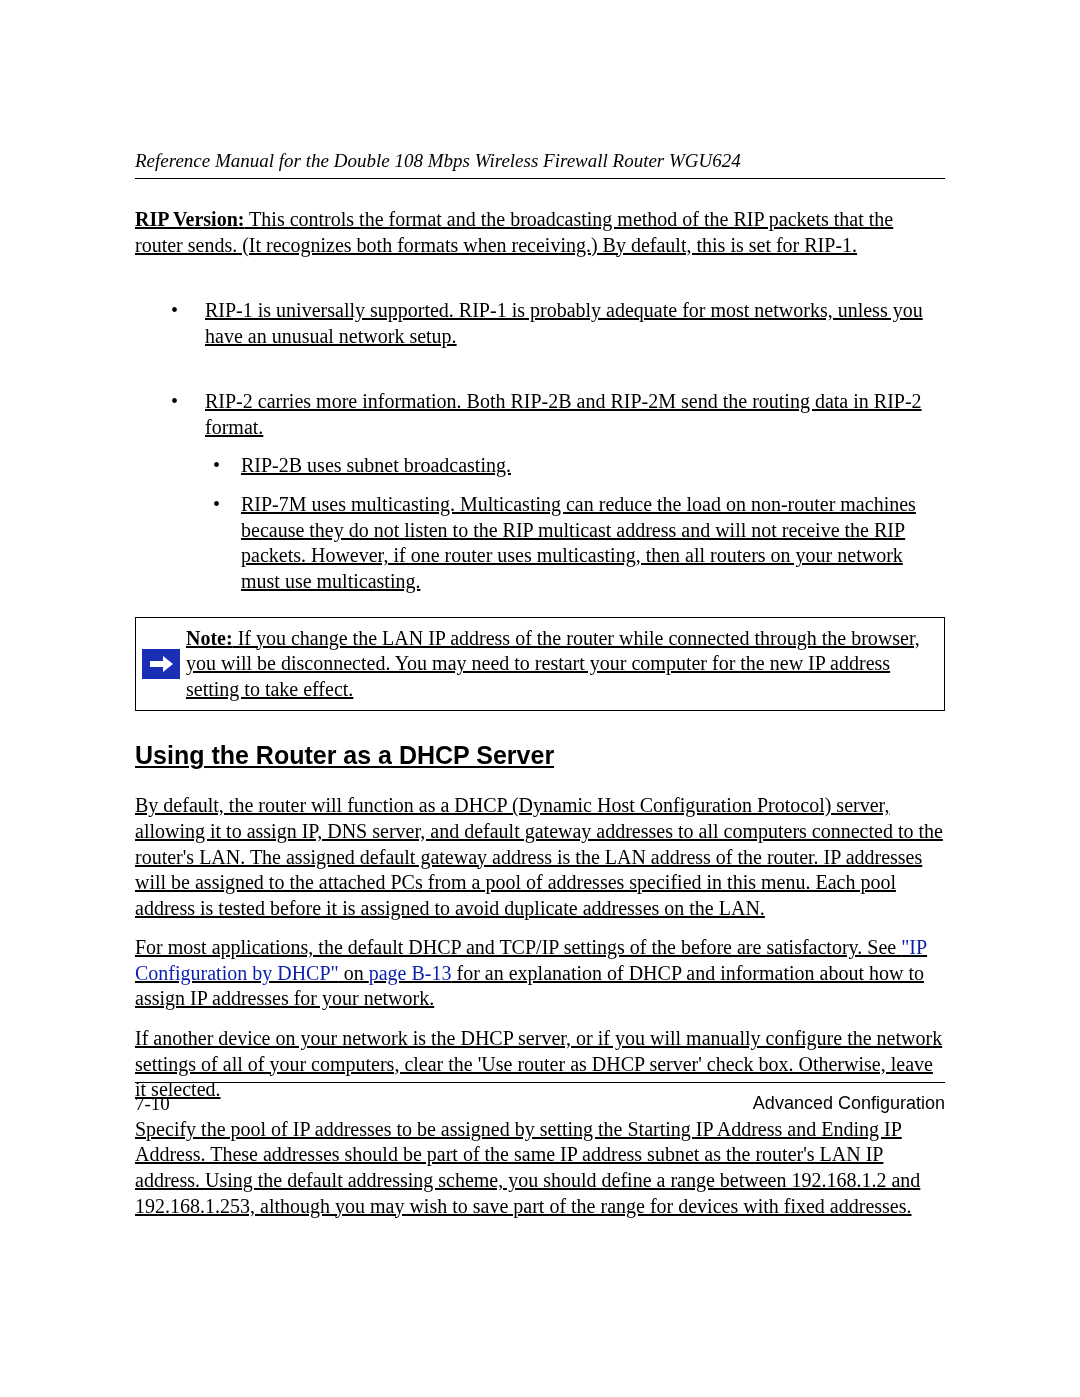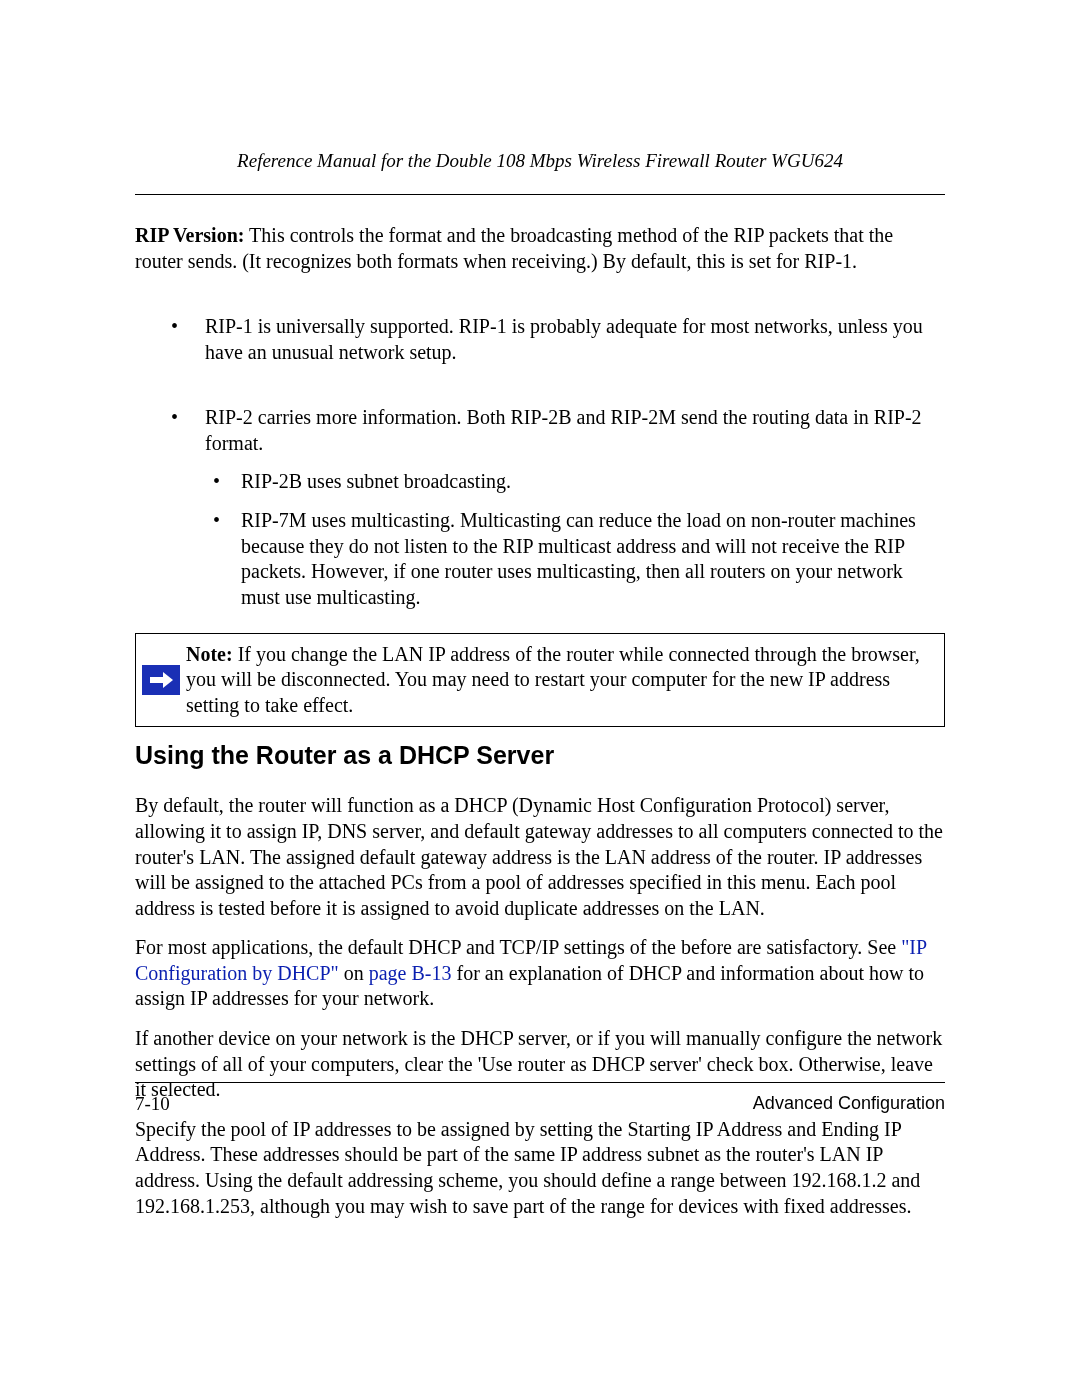--- a/index.html
+++ b/index.html
@@ -12,31 +12,32 @@
     height: 1397px;
     position: relative;
   }
   .page {
     padding: 150px 135px 0 135px;
     box-sizing: border-box;
   }
   .header-title {
     font-style: italic;
     font-size: 19px;
-    text-align: center;
-    margin-bottom: 22px;
+    text-align: left;
+    margin-bottom: 6px;
   }
   hr.top-rule {
     border: none;
     border-top: 1.5px solid #000;
     margin: 0 0 28px 0;
   }
   .body-text {
     font-size: 20px;
     line-height: 1.28;
+    text-decoration: underline;
   }
   .para {
     margin: 0 0 14px 0;
   }
   .bold-run { font-weight: bold; }
   ul.outer {
     margin: 4px 0 18px 0;
     padding-left: 70px;
     list-style: none;
   }
@@ -65,21 +66,21 @@
   ul.inner > li::before {
     content: "•";
     position: absolute;
     left: -28px;
     top: 0;
     font-size: 20px;
   }
   .note-box {
     border: 1px solid #000;
     display: flex;
-    margin: 22px 0 12px 0;
+    margin: 22px 0 28px 0;
   }
   .note-icon-cell {
     width: 60px;
     display: flex;
     align-items: center;
     justify-content: center;
     padding: 6px;
   }
   .note-text-cell {
     padding: 8px 10px 8px 0;

